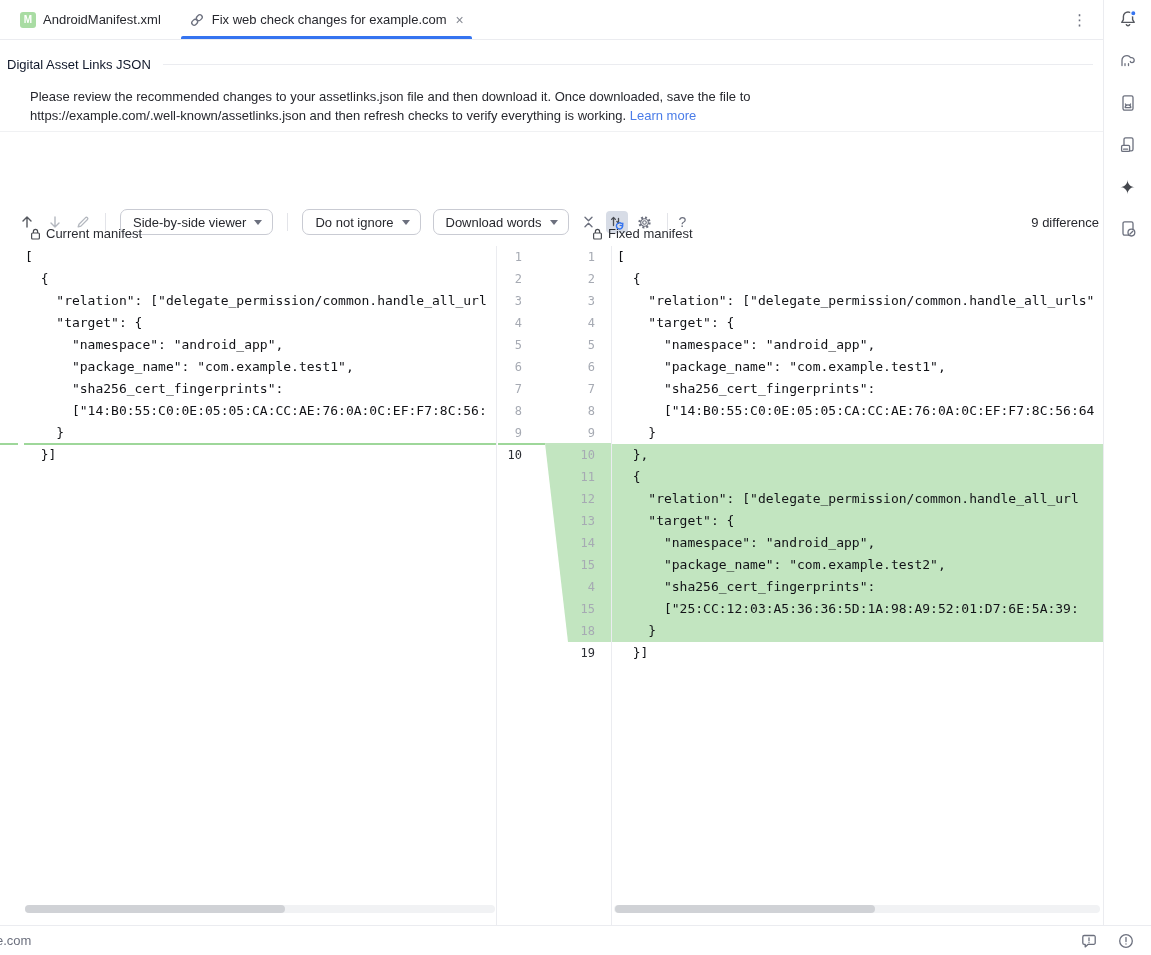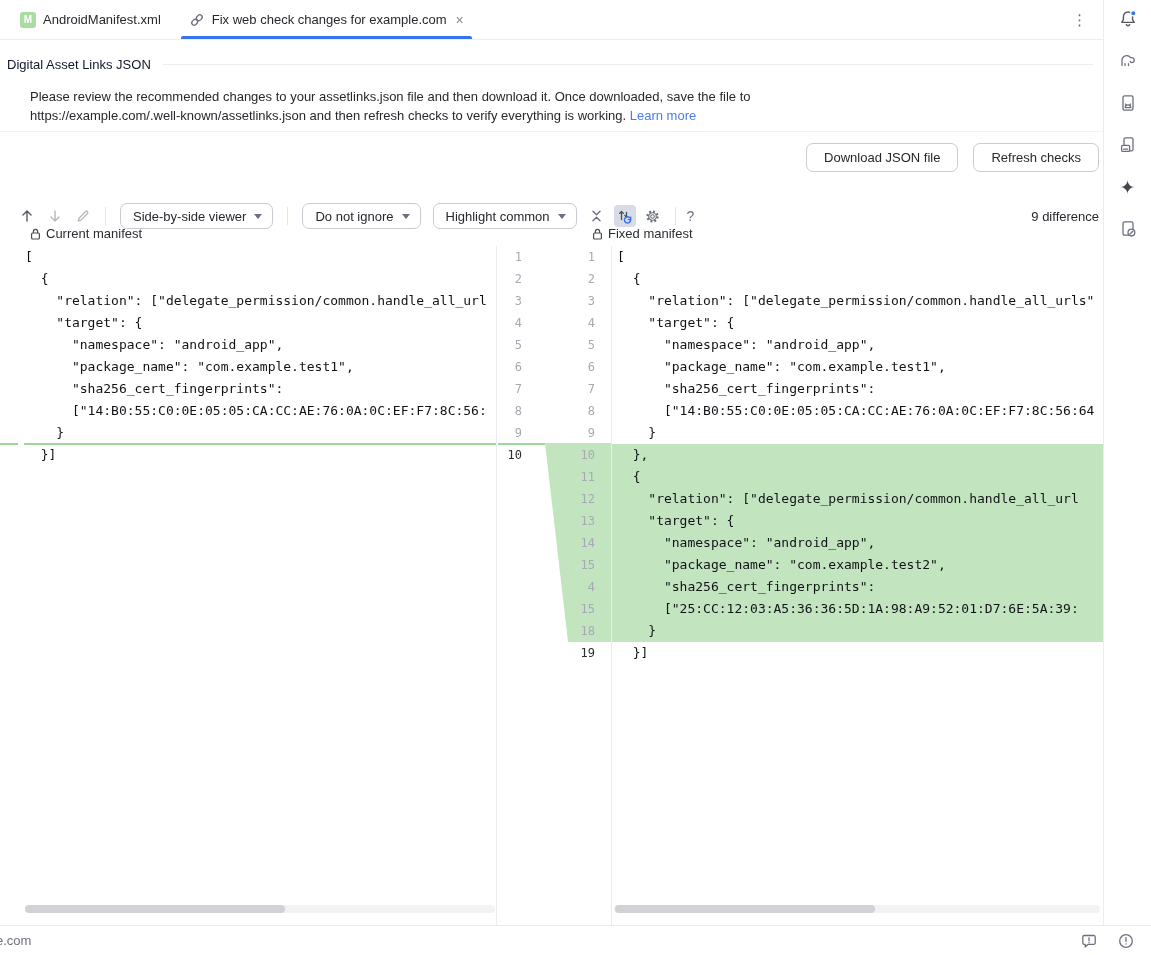--- a/index.html
+++ b/index.html
@@ -24,21 +24,21 @@
   .section-title { font-size:13px; color:#0f172a; white-space:nowrap; }
   .section-rule { flex:1; height:1px; background:#EBECF0; }
   .desc { position:absolute; top:87px; left:30px; font-size:13px; line-height:19px; color:#27282E; }
   .link { color:#4A7CE8; }
   .soft-rule { position:absolute; top:131px; left:0; width:1103px; height:1px; background:#F0F1F3; }
   
   .actions { position:absolute; top:143px; right:52px; display:flex; gap:15px; }
   .btn { height:29px; padding:0 17px; border:1px solid #C9CBD3; border-radius:7px; background:#fff;
     font-size:13px; color:#27282E; display:flex; align-items:center; font-family:inherit; }
   
-  .diff-toolbar { position:absolute; top:202px; left:16px; right:52px; height:28px; display:flex; align-items:center; gap:6px; }
+  .diff-toolbar { position:absolute; top:208px; left:16px; right:52px; height:28px; display:flex; align-items:center; gap:6px; }
   .tb-ico { width:22px; height:22px; display:flex; align-items:center; justify-content:center; border-radius:4px; }
   .tb-ico.selected { background:#D7DCE6; }
   .tb-sep { width:1px; height:18px; background:#E3E4E9; margin:0 5px; }
   .dd { height:26px; border:1px solid #C9CBD3; border-radius:7px; background:#fff; display:flex; align-items:center;
     gap:8px; padding:0 10px 0 12px; font-size:13px; color:#27282E; margin:0 3px; }
   .caret { width:0; height:0; border-left:4px solid transparent; border-right:4px solid transparent; border-top:5px solid #6C707E; }
   .diff-count { margin-left:auto; font-size:13px; color:#27282E; }
   .help-q { color:#6C707E; font-size:14px; }
   
   .pane-headers { position:absolute; top:226px; left:17px; right:48px; height:19px; }
@@ -108,24 +108,20 @@
     <span class="section-rule"></span>
   </div>
 
   <div class="desc">
     <span>Please review the recommended changes to your assetlinks.json file and then download it. Once downloaded, save the file to</span><br>
     <span>https://example.com/.well-known/assetlinks.json and then refresh checks to verify everything is working.</span>
     <span class="link">Learn more</span>
   </div>
   <div class="soft-rule"></div>
 
-  <div class="actions">
-    <button class="btn">Download JSON file</button>
-    <button class="btn">Refresh checks</button>
-  </div>
 
   <div class="diff-toolbar">
     <span class="tb-ico">
       <svg class="ic" width="16" height="16" viewBox="0 0 16 16" fill="none" stroke="#55585F" stroke-width="1.4" stroke-linecap="round" stroke-linejoin="round">
         <path d="M8 13 V3 M4 7 L8 3 L12 7"></path>
       </svg>
     </span>
     <span class="tb-ico">
       <svg class="ic" width="16" height="16" viewBox="0 0 16 16" fill="none" stroke="#B4B8BF" stroke-width="1.4" stroke-linecap="round" stroke-linejoin="round">
         <path d="M8 3 V13 M4 9 L8 13 L12 9"></path>
@@ -140,21 +136,21 @@
     <span class="dd">
       <span>Side-by-side viewer</span>
       <span class="caret"></span>
     </span>
     <span class="tb-sep"></span>
     <span class="dd">
       <span>Do not ignore</span>
       <span class="caret"></span>
     </span>
     <span class="dd">
-      <span>Highlight common</span>
+      <span>Download words</span>
       <span class="caret"></span>
     </span>
     <span class="tb-ico">
       <svg class="ic" width="15" height="16" viewBox="0 0 15 16" fill="none" stroke="#6C707E" stroke-width="1.4" stroke-linecap="round" stroke-linejoin="round">
         <path d="M4 3.2 L7.5 6.7 L11 3.2 M4 12.8 L7.5 9.3 L11 12.8"></path>
       </svg>
     </span>
     <span class="tb-ico selected">
       <svg class="ic" width="17" height="17" viewBox="0 0 17 17" fill="none" stroke-linecap="round" stroke-linejoin="round">
         <g stroke="#4A4D53" stroke-width="1.3">

